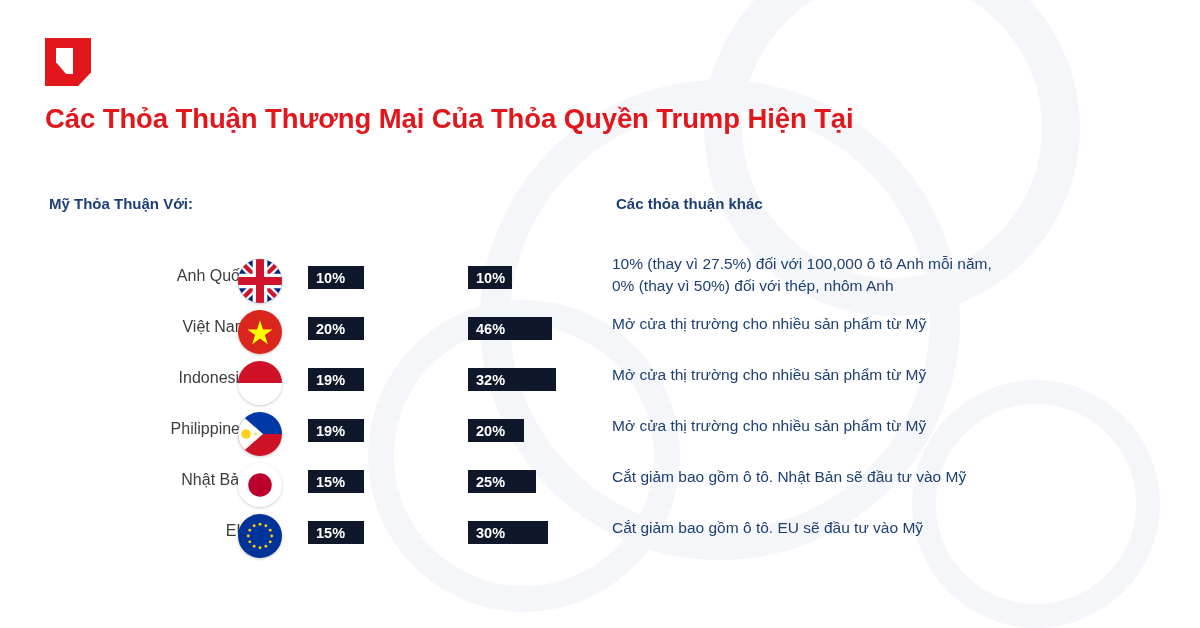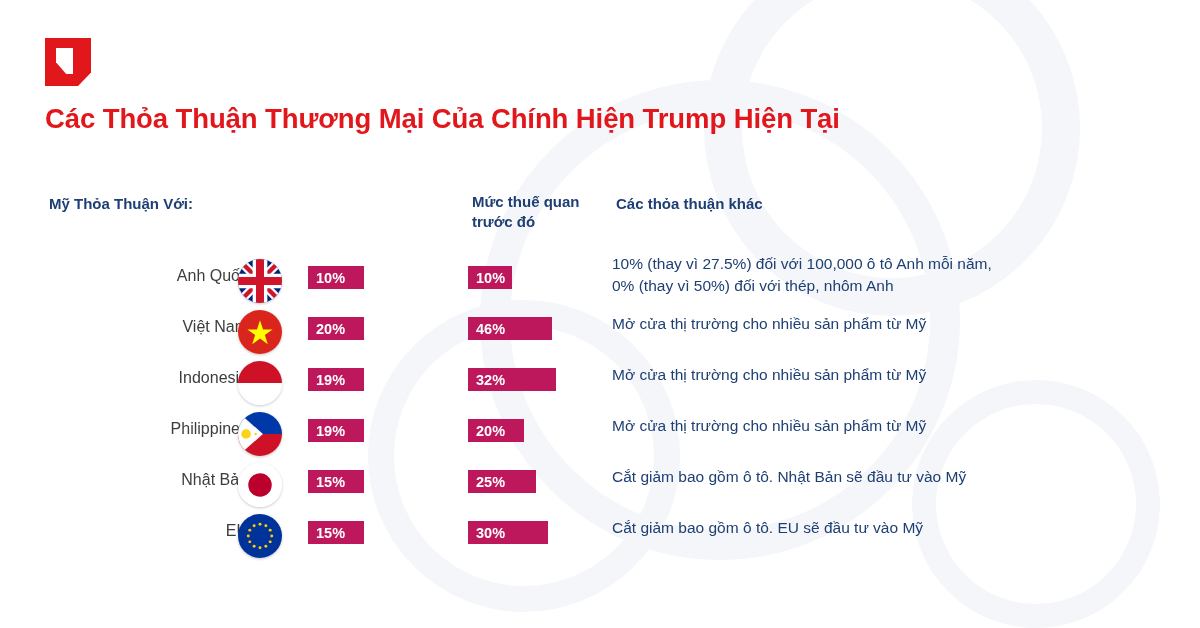--- a/index.html
+++ b/index.html
@@ -114,21 +114,21 @@
     border-radius: 50%;
     overflow: hidden;
     box-shadow: 0 1px 3px rgba(0,0,0,0.22);
   }
   .flag > svg { display: block; }
 
   .bar {
     position: absolute;
     top: 11px;
     height: 23px;
-    background: #be185d;
+    background: #0f172a;
     display: flex;
     align-items: center;
     box-sizing: border-box;
     padding-left: 8px;
   }
   .bar span {
     font-size: 14.5px;
     font-weight: bold;
     color: #ffffff;
     white-space: nowrap;
@@ -156,25 +156,24 @@
 <div class="bg-wm w4"></div>
 
 <div class="page">
 
   <div class="logo">
     <div class="lmark">
         <div class="lcut"></div>
       </div>
   </div>
 
-  <h1 class="title">Các Thỏa Thuận Thương Mại Của Chính Hiện Trump Hiện Tại</h1>
+  <h1 class="title">Các Thỏa Thuận Thương Mại Của Thỏa Quyền Trump Hiện Tại</h1>
 
   <div class="headers">
     <div class="col-head ch-country">Mỹ Thỏa Thuận Với:</div>
-    <div class="col-head ch-prev">Mức thuế quan trước đó</div>
     <div class="col-head ch-other">Các thỏa thuận khác</div>
   </div>
 
   <div class="rows">
 
     <div class="row">
       <div class="country-name">Anh Quốc</div>
       <div class="flag">
         <svg width="44" height="44" viewBox="0 0 60 60">
           <rect width="60" height="60" fill="#00247d"></rect>

